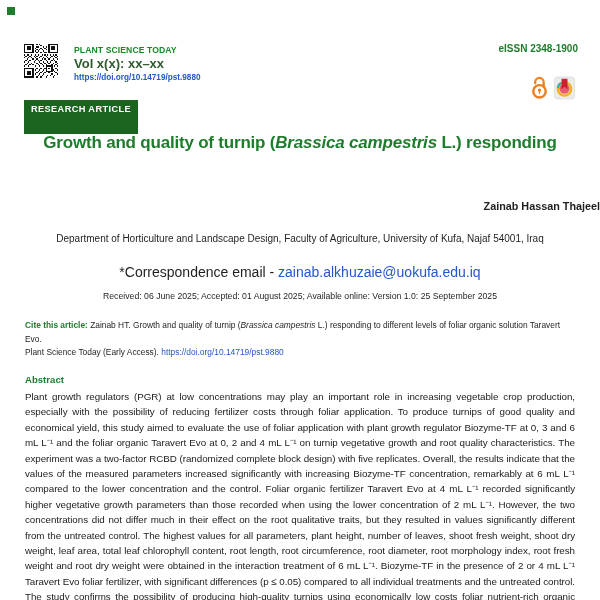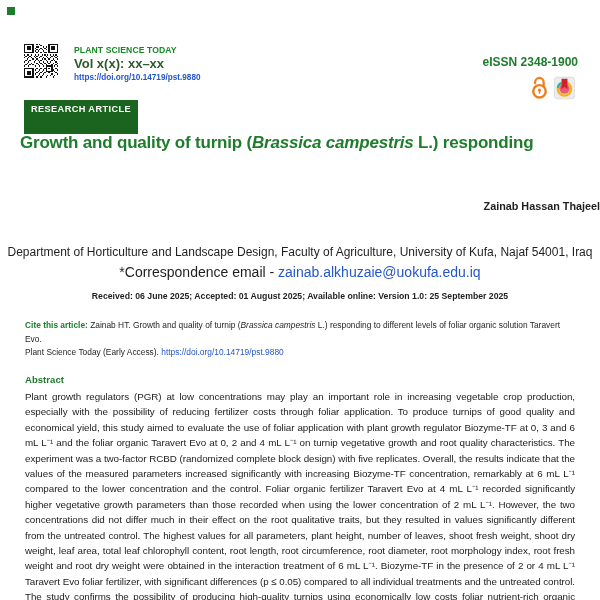--- a/index.html
+++ b/index.html
@@ -6,36 +6,36 @@
   .page{position:relative;width:600px;height:600px;background:#ffffff;overflow:hidden;
         font-family:"Liberation Sans",sans-serif;color:#1c1c1c;}
   .corner-square{position:absolute;left:7px;top:7px;width:8px;height:8px;background:#1e7d2c;}
   
   .qr{position:absolute;left:24px;top:43px;width:34px;height:35px;}
   .qr svg{width:100%;height:100%;shape-rendering:crispEdges;}
   .jinfo{position:absolute;left:74px;top:43px;line-height:14px;white-space:nowrap;}
   .jname{font-size:8.6px;font-weight:bold;color:#178a24;letter-spacing:.1px;}
   .jvol{font-size:13px;font-weight:bold;color:#2d5a2d;}
   .jdoi{font-size:8.2px;font-weight:bold;color:#2456cb;text-decoration:none;display:block;}
-  .eissn{position:absolute;right:22px;top:55px;font-size:12px;font-weight:bold;color:#1e7d2c;}
+  .eissn{position:absolute;right:22px;top:43px;font-size:10px;font-weight:bold;color:#1e7d2c;}
   .hdr-icons{position:absolute;right:25px;top:74px;display:flex;align-items:flex-end;gap:6px;}
   .oa-icon svg{width:17px;height:26px;display:block;}
   .cm-icon svg{width:21px;height:24px;display:block;}
   .badge{position:absolute;left:24px;top:100px;background:#1a641f;color:#ffffff;
          font-size:9.2px;font-weight:bold;letter-spacing:.4px;padding:4px 7px 20px 7px;}
   
-  .title{position:absolute;left:20px;right:20px;top:131px;margin:0;text-align:left;
+  .title{position:absolute;left:20px;right:20px;top:131px;margin:0;text-align:center;
          font-size:17px;font-weight:bold;color:#1e7d2c;line-height:23px;letter-spacing:-.2px;}
   .title em{font-style:italic;}
   .author{position:absolute;left:0;right:0;top:200px;text-align:right;
           font-size:10.8px;font-weight:bold;color:#1f1f1f;}
-  .affil{position:absolute;left:0;right:0;top:233px;text-align:center;font-size:12px;color:#1f1f1f;margin-top:12px;}
+  .affil{position:absolute;left:0;right:0;top:233px;text-align:center;font-size:10px;color:#1f1f1f;}
   .corr{position:absolute;left:0;right:0;top:264px;text-align:center;font-size:14px;color:#1f1f1f;}
   .dates{position:absolute;left:0;right:0;top:291px;text-align:center;font-size:8.7px;
-         font-weight:700;color:#1f1f1f;}
+         font-weight:400;color:#1f1f1f;}
   .cite{position:absolute;left:25px;right:25px;top:319px;text-align:left;font-size:8.4px;
         line-height:13.5px;color:#1f1f1f;}
   .cite .cite-label{color:#1e7d2c;font-weight:bold;}
   .link{color:#2456cb;text-decoration:none;}
   
   .abs-head{position:absolute;left:25px;top:374px;margin:0;font-size:9.6px;font-weight:bold;color:#1e7d2c;}
   .abs-body{position:absolute;left:25px;top:389px;width:550px;margin:0;text-align:justify;
             font-size:9.8px;line-height:15.4px;color:#1b1b1b;letter-spacing:-.05px;}
 </style>
 </head>

